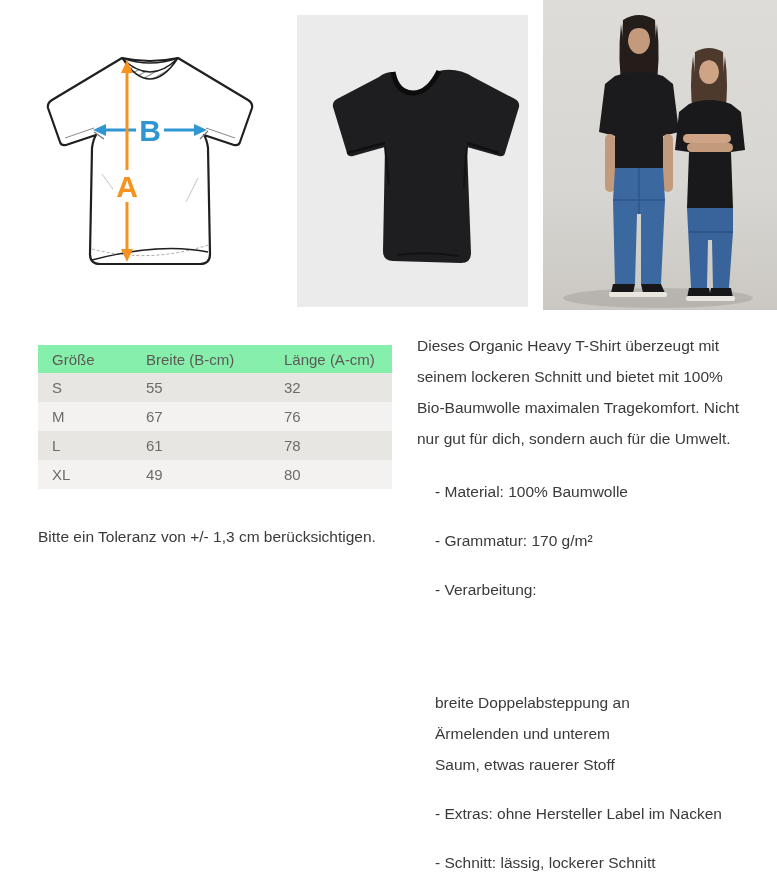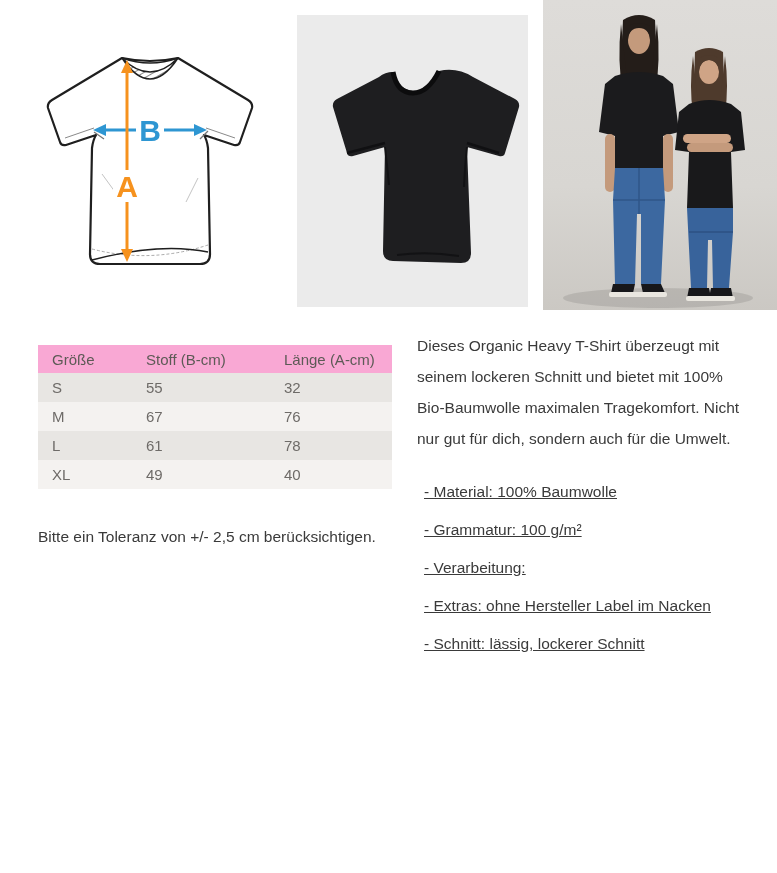--- a/index.html
+++ b/index.html
@@ -14,34 +14,34 @@
   .diagram{left:30px;top:28px;width:245px;height:264px;background:#ffffff;}
   .product-photo{left:297px;top:15px;width:231px;height:292px;background:#ebebeb;}
   .models-photo{left:543px;top:0;width:234px;height:310px;
     background:linear-gradient(#dedcd9 0%,#d8d6d2 60%,#cbc8c3 100%);}
   .imgsvg{display:block;width:100%;height:100%;}
 
   
   .size-table{left:38px;top:345px;width:354px;border-collapse:collapse;table-layout:fixed;
     font-size:15px;color:#6e6b68;}
   .size-table col.c1{width:107px}.size-table col.c2{width:138px}.size-table col.c3{width:109px}
-  .size-table th{height:26px;font-weight:400;text-align:left;color:#5d5a56;background:#f9a8d4;}
+  .size-table th{height:26px;font-weight:400;text-align:left;color:#5d5a56;background:#86efac;}
   .size-table td{height:27px;}
   .size-table th:first-child,.size-table td:first-child{padding-left:14px;}
   .size-table tbody tr:nth-child(odd){background:#e8e6e3;}
   .size-table tbody tr:nth-child(even){background:#f4f2f0;}
 
   .tolerance{left:38px;top:528px;font-size:15.5px;color:#3a3a3a;}
 
   
   .description{left:417px;top:330px;width:336px;font-size:15.5px;line-height:31px;color:#3a3a3a;}
   .description p{margin:0 0 22px 0;}
   .spec-list{margin:0;padding:0;list-style:none;}
-  .spec-list li{margin:7px;text-decoration:underline;}
-  .spec-split{display:flex;}
+  .spec-list li{margin:18px;}
+  .spec-split{display:flex;flex-direction:column;}
   .spec-label{flex:0 0 113px;}
   .spec-value{width:200px;}
 </style>
 </head>
 <body>
 
 <div class="abs diagram">
   <svg class="imgsvg" viewBox="0 0 245 264">
     <defs>
       <pattern id="rib" width="5" height="5" patternUnits="userSpaceOnUse" patternTransform="rotate(60)">
@@ -141,21 +141,21 @@
 
 <table class="abs size-table">
   <colgroup>
       <col class="c1">
       <col class="c2">
       <col class="c3">
     </colgroup>
   <thead>
     <tr>
       <th>Größe</th>
-      <th>Stoff (B-cm)</th>
+      <th>Breite (B-cm)</th>
       <th>Länge (A-cm)</th>
     </tr>
   </thead>
   <tbody>
     <tr>
       <td>S</td>
       <td>55</td>
       <td>32</td>
     </tr>
     <tr>
@@ -164,31 +164,32 @@
       <td>76</td>
     </tr>
     <tr>
       <td>L</td>
       <td>61</td>
       <td>78</td>
     </tr>
     <tr>
       <td>XL</td>
       <td>49</td>
-      <td>40</td>
+      <td>80</td>
     </tr>
   </tbody>
 </table>
 
-<div class="abs tolerance">Bitte ein Toleranz von +/- 2,5 cm berücksichtigen.</div>
+<div class="abs tolerance">Bitte ein Toleranz von +/- 1,3 cm berücksichtigen.</div>
 
 <div class="abs description">
   <p>Dieses Organic Heavy T-Shirt überzeugt mit seinem lockeren Schnitt und bietet mit 100% Bio-Baumwolle maximalen Tragekomfort. Nicht nur gut für dich, sondern auch für die Umwelt.</p>
   <ul class="spec-list">
     <li>- Material: 100% Baumwolle</li>
-    <li>- Grammatur: 100 g/m²</li>
+    <li>- Grammatur: 170 g/m²</li>
     <li class="spec-split">
       <span class="spec-label">- Verarbeitung:</span>
+      <span class="spec-value">breite Doppelabsteppung an Ärmelenden und unterem Saum, etwas rauerer Stoff</span>
     </li>
     <li>- Extras: ohne Hersteller Label im Nacken</li>
     <li>- Schnitt: lässig, lockerer Schnitt</li>
   </ul>
 </div>
 
 </body></html>

